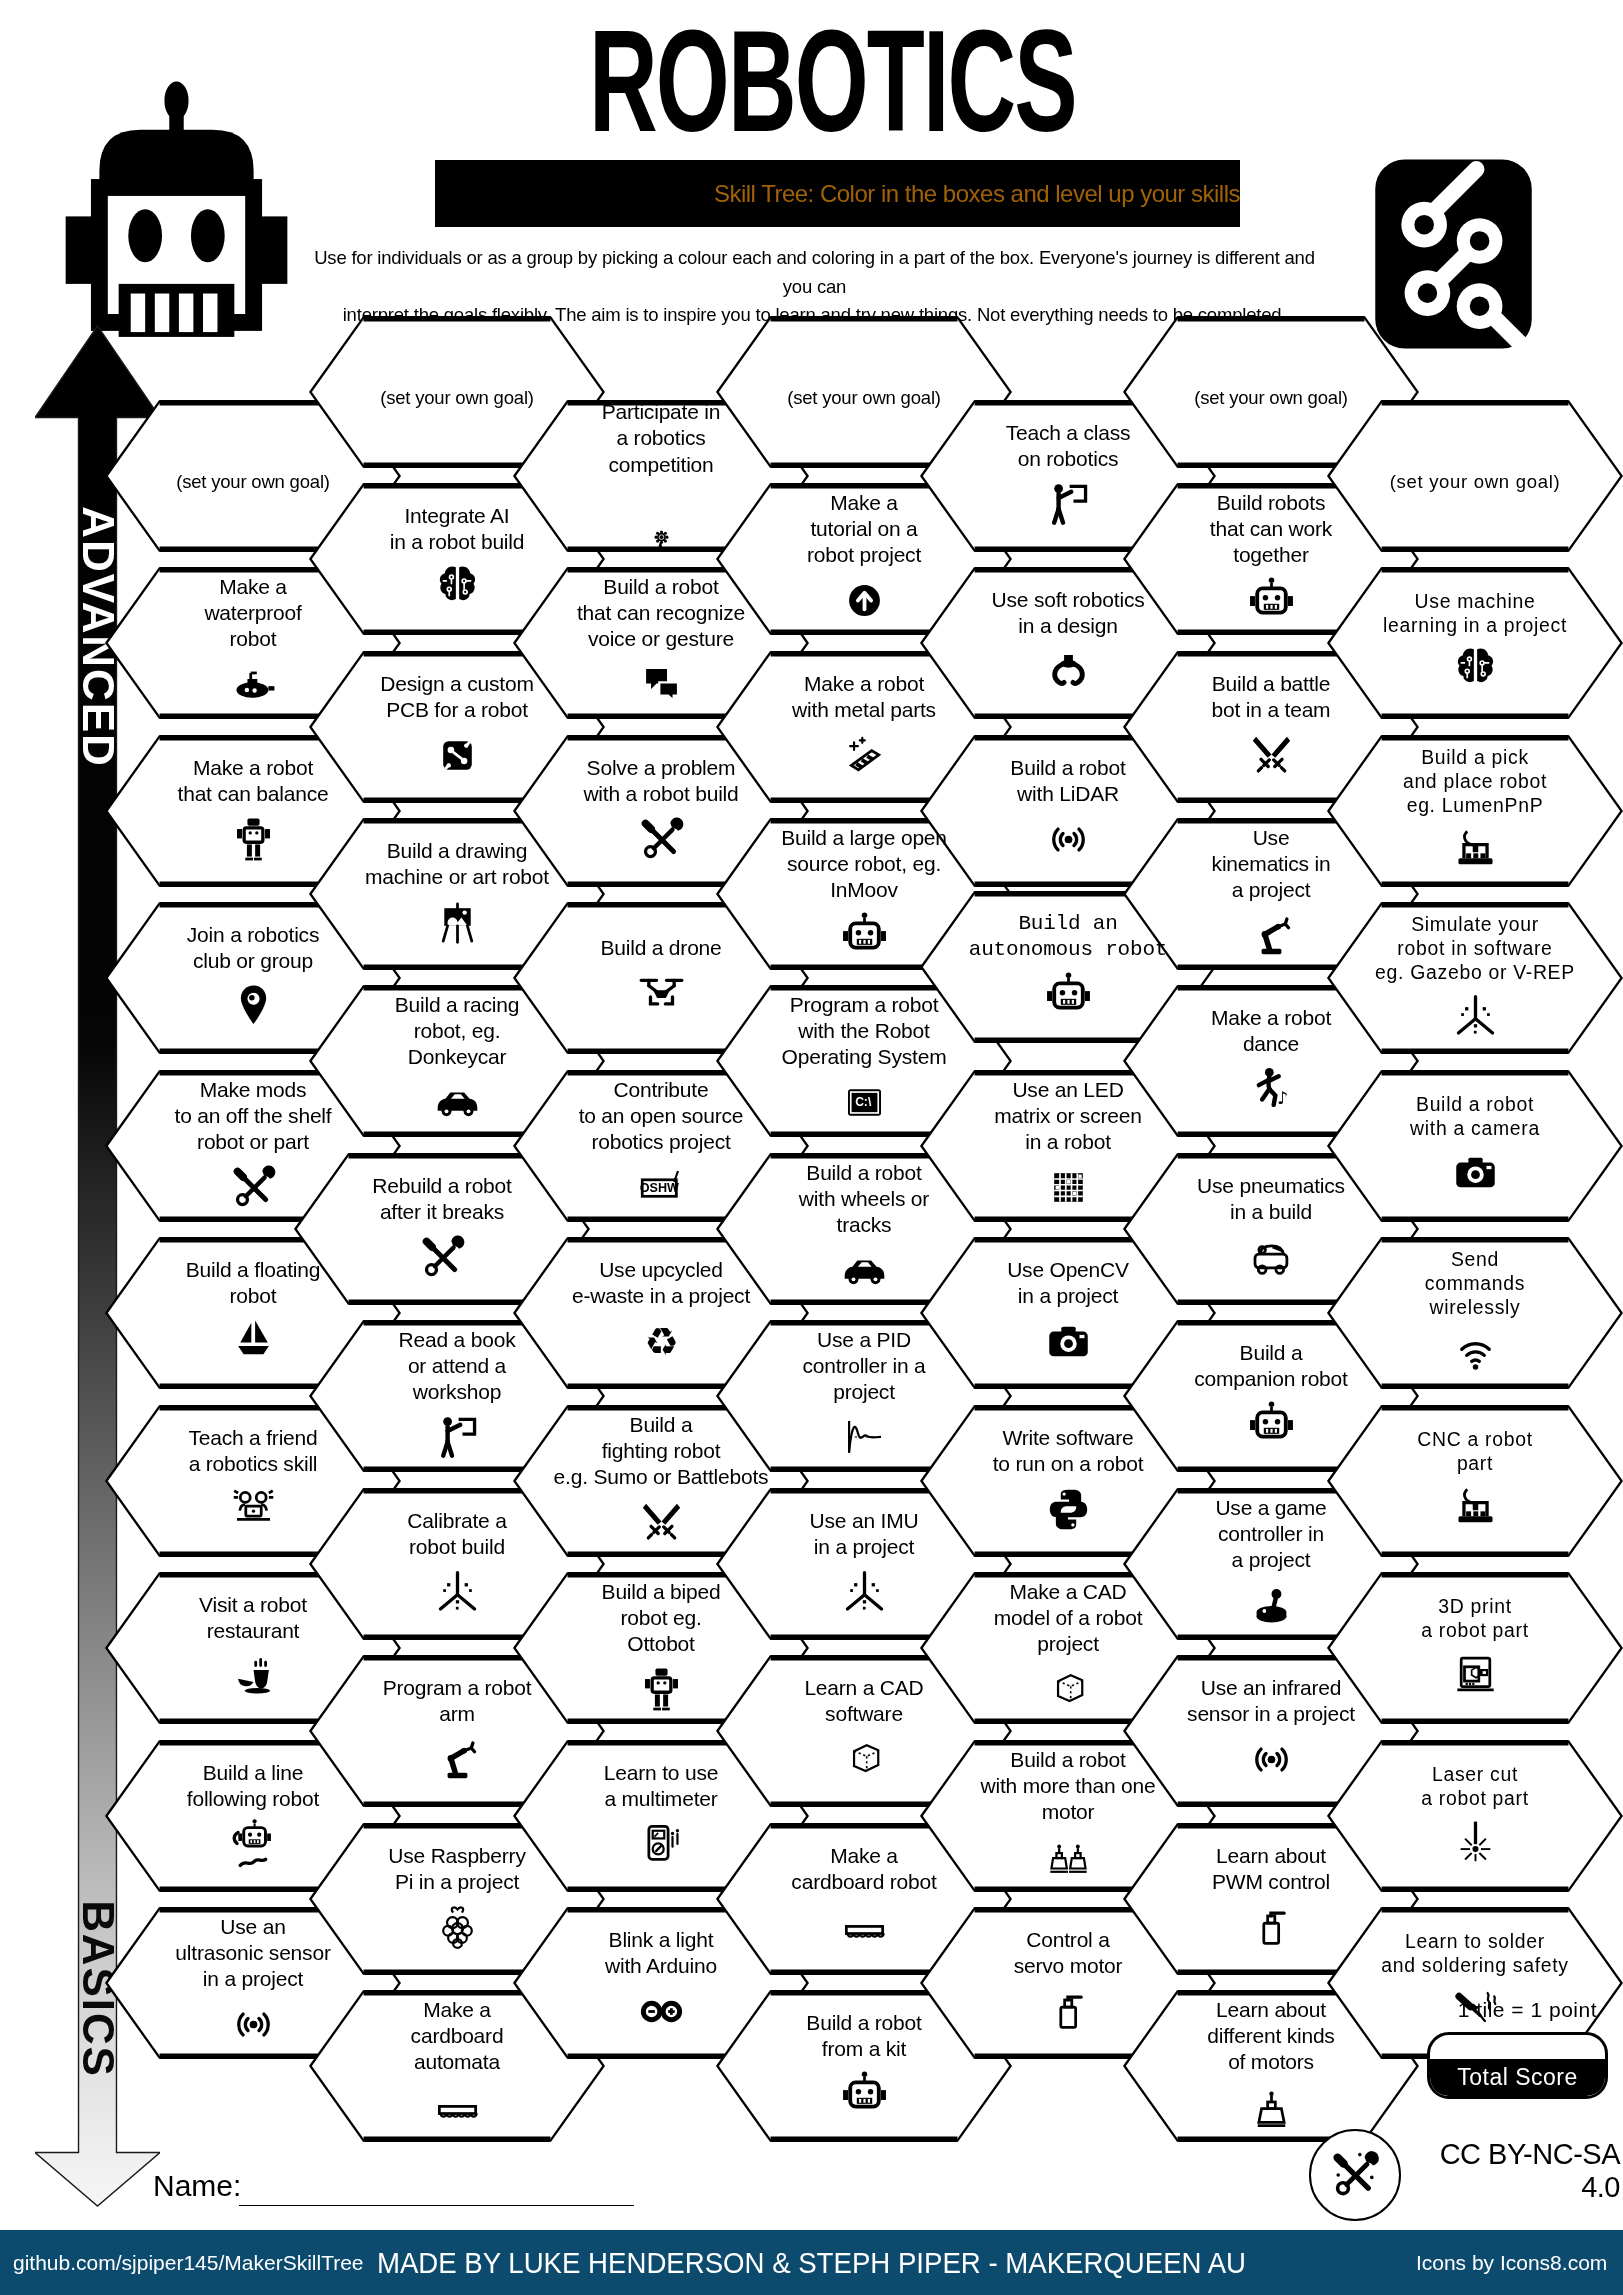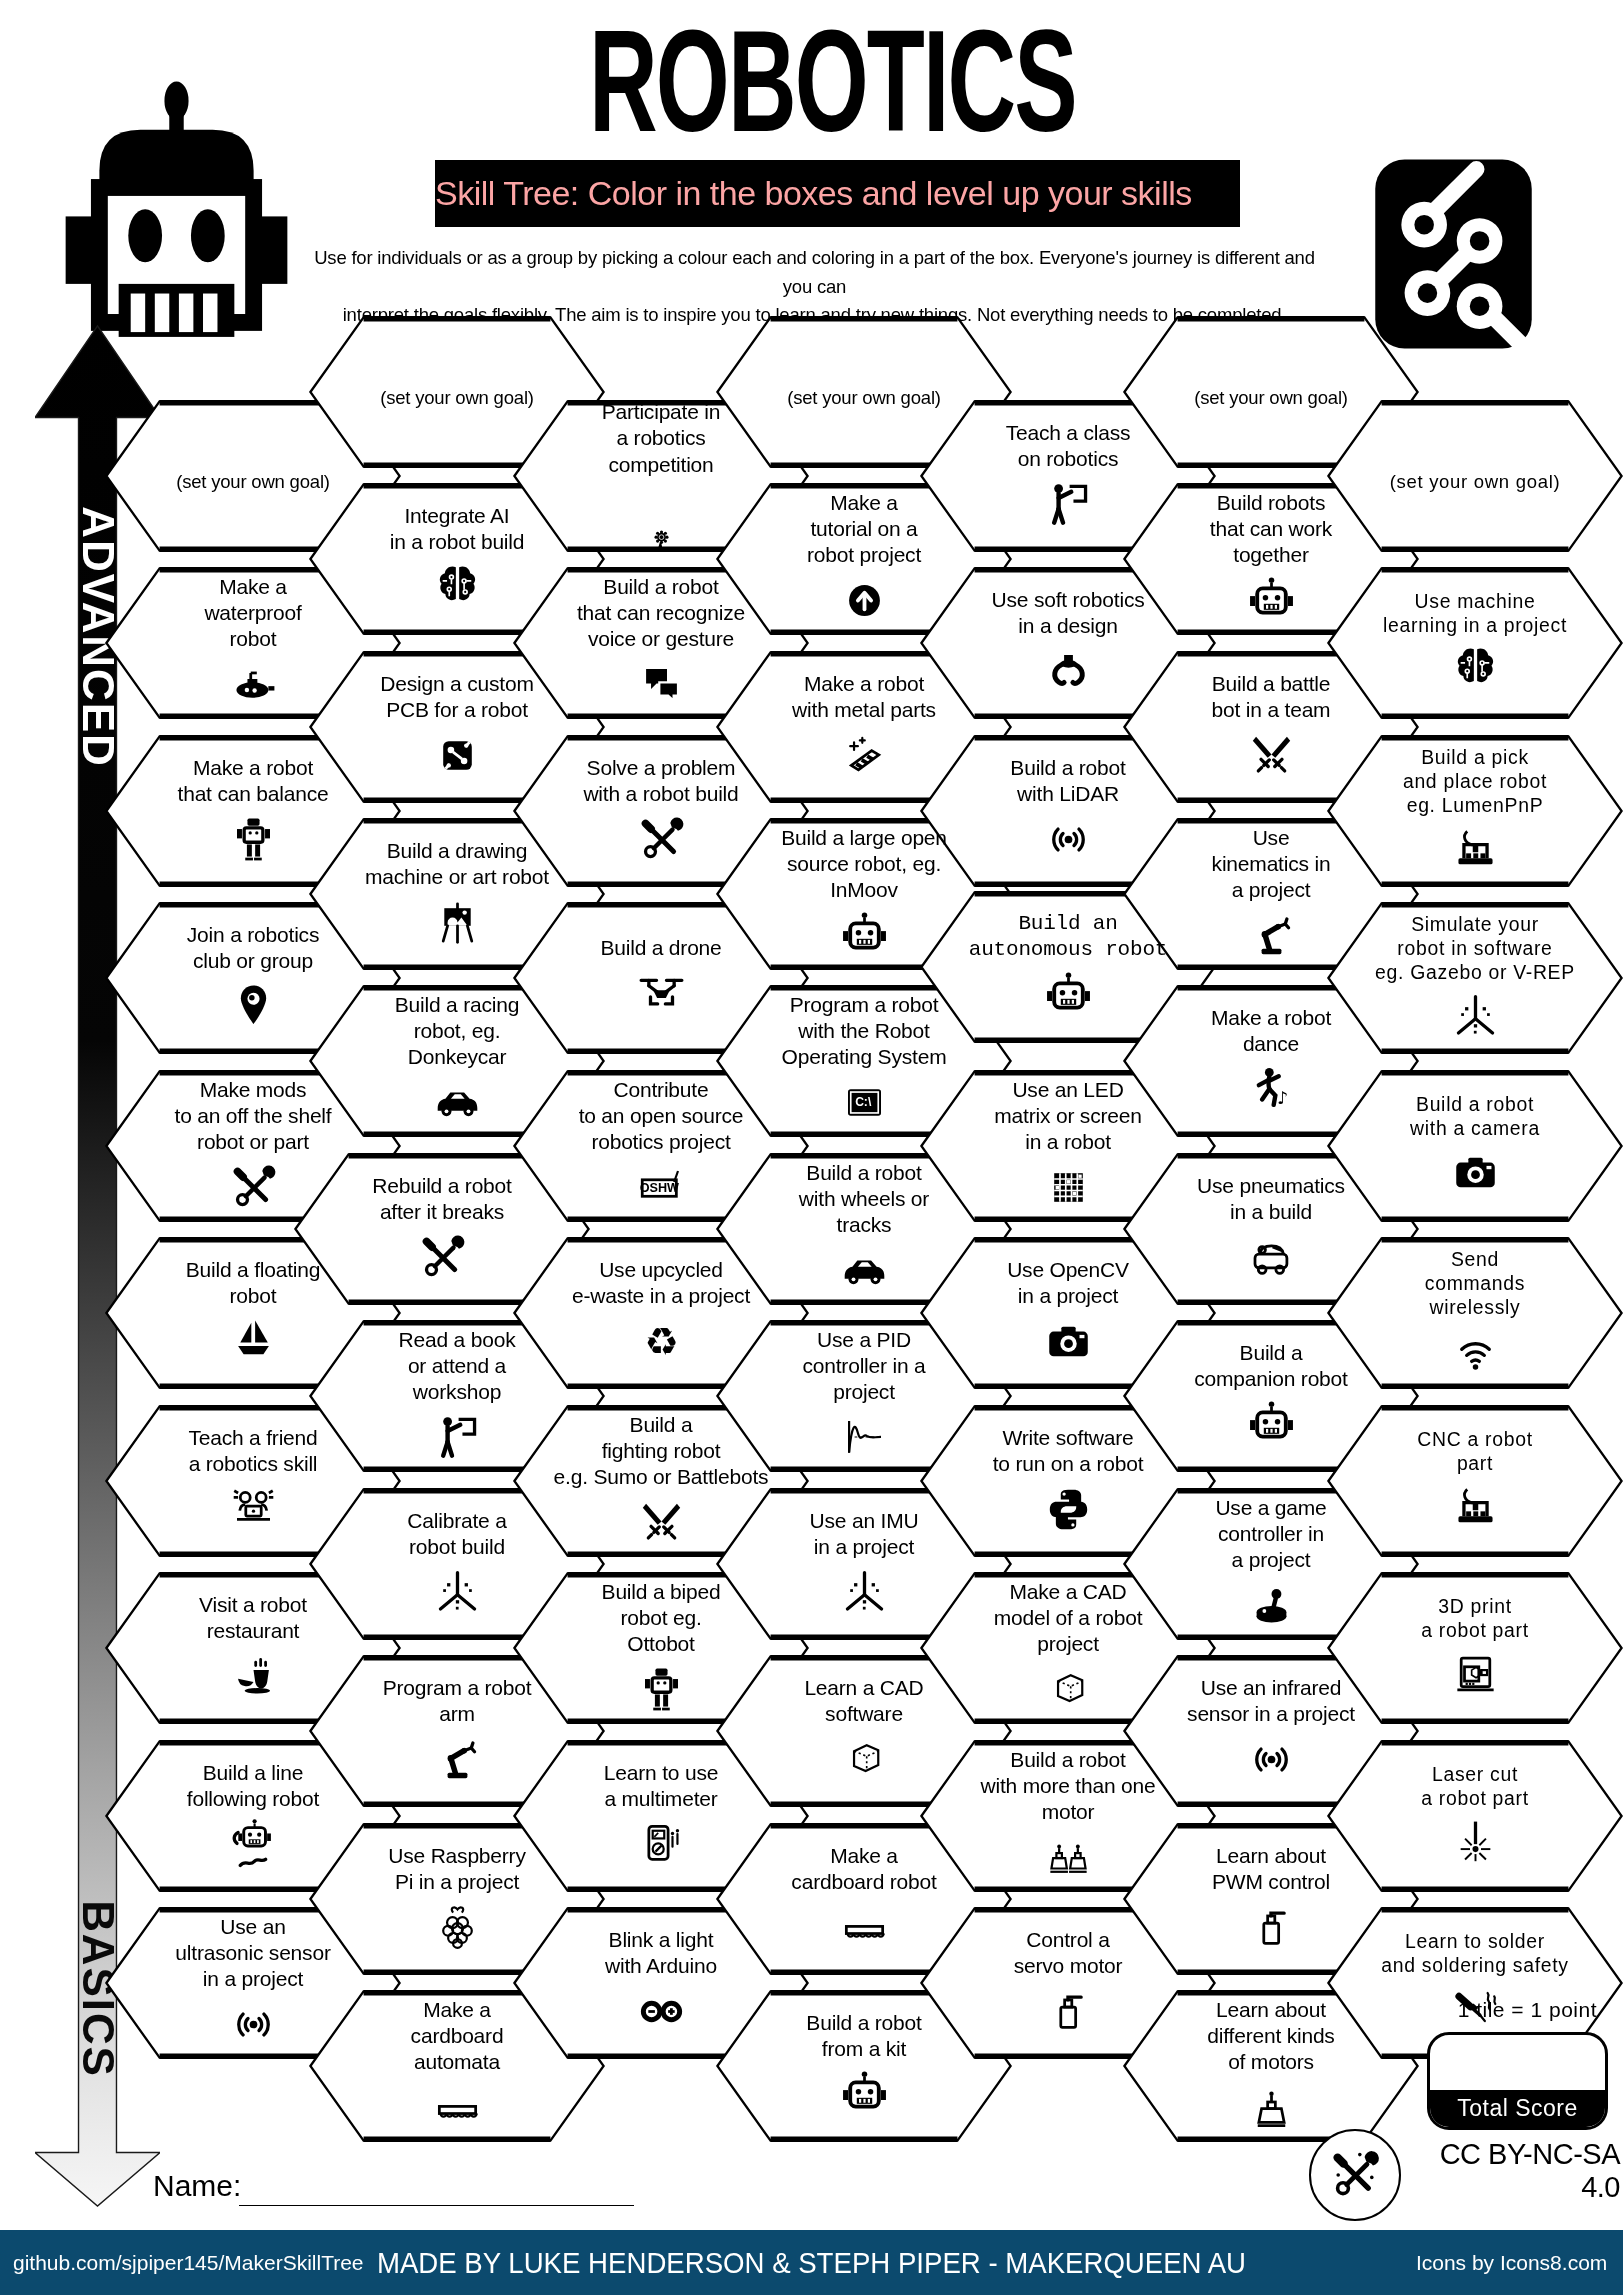--- a/index.html
+++ b/index.html
@@ -3,21 +3,21 @@
 <meta charset="utf-8">
 <style>
   html,body{margin:0;padding:0;background:#fff;}
   #page{position:relative;width:1623px;height:2295px;background:#fff;overflow:hidden;
         font-family:"Liberation Sans","DejaVu Sans",sans-serif;color:#000;}
   
   .title{position:absolute;left:370px;top:10.2px;width:925px;text-align:center;
          font-size:144px;font-weight:bold;line-height:1;letter-spacing:-2.8px;
          transform:scaleX(.66);transform-origin:50% 0;white-space:nowrap;}
   .banner{position:absolute;left:435px;top:160px;width:805px;height:67px;background:#000;
-          color:#fca5a5;font-size:34px;text-align:left;line-height:67px;letter-spacing:-0.5px;}
+          color:#a16207;font-size:24px;text-align:right;line-height:67px;letter-spacing:-0.5px;}
   .subtitle{position:absolute;left:303px;top:244px;width:1023px;text-align:center;
             font-size:18.5px;line-height:1.55;white-space:pre-line;letter-spacing:-0.2px;}
   .robot-logo{position:absolute;left:56px;top:81px;width:241px;height:266px;}
   .circuit-logo{position:absolute;left:1372px;top:156px;width:163px;height:196px;}
   
   .level-arrow{position:absolute;left:35px;top:325px;width:125px;height:1883px;}
   .axis-label{position:absolute;font-weight:bold;font-size:44px;letter-spacing:1.9px;
               transform:translate(-50%,-50%) rotate(90deg);white-space:nowrap;}
   .axis-advanced{left:98px;top:637px;color:#fff;}
   .axis-basics{left:98px;top:1989px;color:#0a0a0a;}
@@ -32,21 +32,21 @@
   .hex-icon{position:relative;z-index:1;width:69px;height:55px;margin-top:4.6px;}
   .col-wide .hex-label{letter-spacing:0.7px;font-size:19.4px;}
   
   .start-row{position:absolute;left:638px;top:2110px;width:463px;height:65px;
              display:flex;align-items:center;justify-content:center;gap:13px;}
   .start-word{font-size:47px;font-weight:bold;letter-spacing:-0.9px;transform:scaleX(.82);}
   .road-icon{width:100px;height:57px;}
   .name-row{position:absolute;left:153px;top:2169px;font-size:30px;}
   .name-line{position:absolute;left:239px;top:2205px;width:395px;border-bottom:1.9px solid #000;}
   .tile-note{position:absolute;left:1388px;top:1998px;width:209px;text-align:right;font-size:21px;letter-spacing:0.5px;}
-  .score-box{position:absolute;left:1427px;top:2032px;width:181px;height:98px;border:3.2px solid #000;
+  .score-box{position:absolute;left:1427px;top:2032px;width:181px;height:67px;border:3.2px solid #000;
              border-radius:22px;background:#fff;overflow:hidden;display:flex;flex-direction:column;box-sizing:border-box;}
   .score-space{flex:1;}
   .score-bar{height:37px;background:#000;color:#fff;font-size:23px;display:flex;
              align-items:center;justify-content:center;letter-spacing:0.5px;}
   .license{position:absolute;left:1397px;top:2138px;width:223px;text-align:right;font-size:29px;letter-spacing:-0.5px;}
   .maker-logo{position:absolute;left:1309px;top:2129px;width:88px;height:88px;border:2.3px solid #000;
               border-radius:50%;background:#fff;z-index:5;display:flex;align-items:center;justify-content:center;}
   .maker-logo svg{width:60px;height:60px;}
   .footer{position:absolute;left:0;top:2230px;width:1623px;height:66px;background:#0c4a6e;color:#fff;
           display:flex;align-items:center;}

